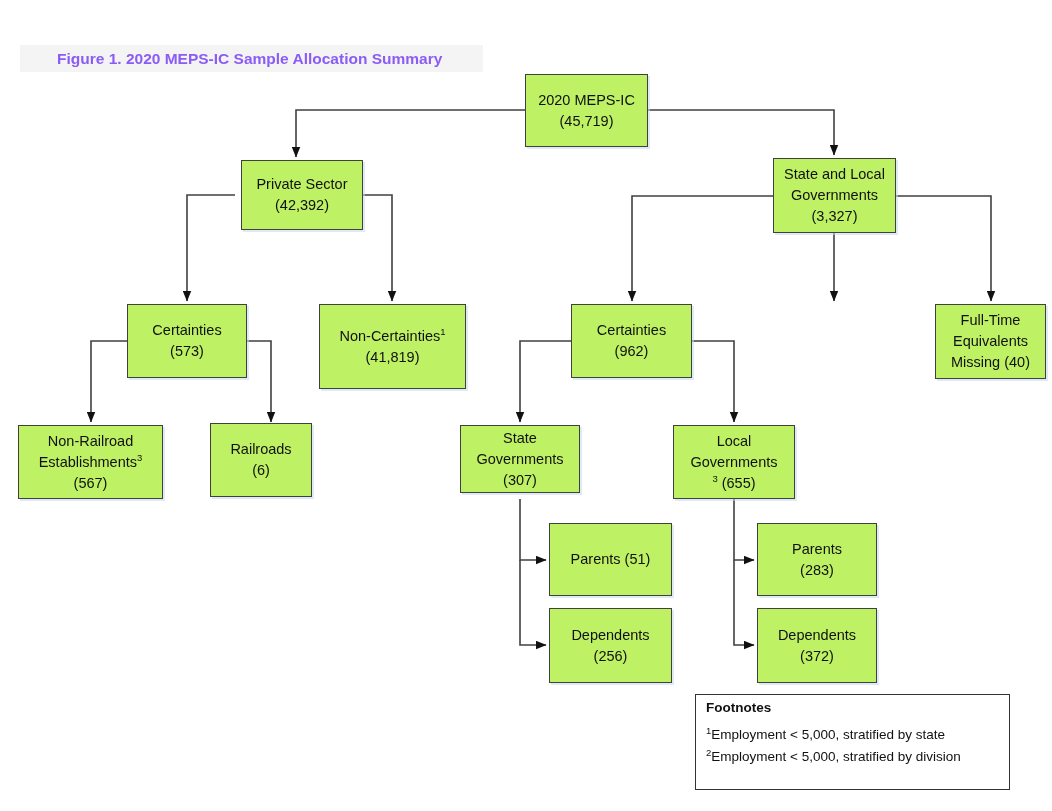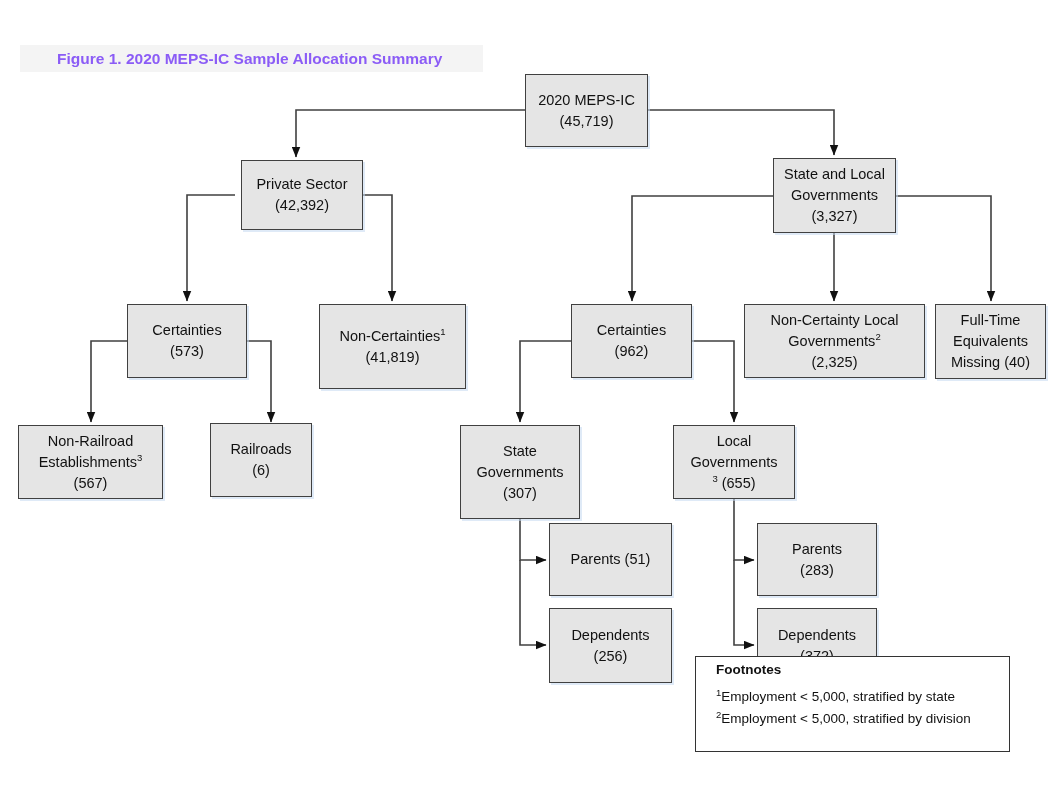--- a/index.html
+++ b/index.html
@@ -30,45 +30,45 @@
   }
   svg.connectors {
     position: absolute;
     left: 0; top: 0;
     width: 1052px; height: 811px;
     pointer-events: none;
   }
   .node {
     position: absolute;
     box-sizing: border-box;
-    background: #e5e5e5;
+    background: #bef264;
     border: 1.5px solid #404040;
     box-shadow: 2px 2px 0 rgba(197, 217, 241, 0.55);
     display: flex;
     flex-direction: column;
     align-items: center;
     justify-content: center;
     text-align: center;
     font-size: 14.5px;
     line-height: 21px;
     padding: 2px 3px;
   }
   .node sup, .footnotes sup {
     font-size: 9.5px;
     line-height: 0;
     vertical-align: super;
   }
   .footnotes {
     position: absolute;
-    left: 695px; top: 656px;
+    left: 695px; top: 694px;
     width: 315px; height: 96px;
     box-sizing: border-box;
     background: #ffffff;
     border: 1.5px solid #333333;
-    padding: 5px 20px;
+    padding: 5px 10px;
   }
   .fn-head {
     font-size: 13.5px;
     font-weight: bold;
     margin-bottom: 9px;
   }
   .fn-item {
     font-size: 13.5px;
     line-height: 22px;
     white-space: nowrap;
@@ -136,41 +136,36 @@
     <div>(573)</div>
   </div>
   <div class="node" style="left:319px;top:304px;width:147px;height:85px">
     <div><span>Non-Certainties</span><sup>1</sup></div>
     <div>(41,819)</div>
   </div>
   <div class="node" style="left:571px;top:304px;width:121px;height:74px">
     <div>Certainties</div>
     <div>(962)</div>
   </div>
-  <div class="node" style="left:744px;top:304px;width:181px;height:74px">
-    <div>Non-Certainty Local</div>
-    <div><span>Governments</span><sup>2</sup></div>
-    <div>(2,325)</div>
-  </div>
   <div class="node" style="left:935px;top:304px;width:111px;height:75px">
     <div>Full-Time</div>
     <div>Equivalents</div>
     <div>Missing (40)</div>
   </div>
 
   <div class="node" style="left:18px;top:425px;width:145px;height:74px">
     <div>Non-Railroad</div>
     <div><span>Establishments</span><sup>3</sup></div>
     <div>(567)</div>
   </div>
   <div class="node" style="left:210px;top:423px;width:102px;height:74px">
     <div>Railroads</div>
     <div>(6)</div>
   </div>
-  <div class="node" style="left:460px;top:425px;width:120px;height:94px">
+  <div class="node" style="left:460px;top:425px;width:120px;height:68px">
     <div>State</div>
     <div>Governments</div>
     <div>(307)</div>
   </div>
   <div class="node" style="left:673px;top:425px;width:122px;height:74px">
     <div>Local</div>
     <div>Governments</div>
     <div><sup>3</sup><span> (655)</span></div>
   </div>
 

